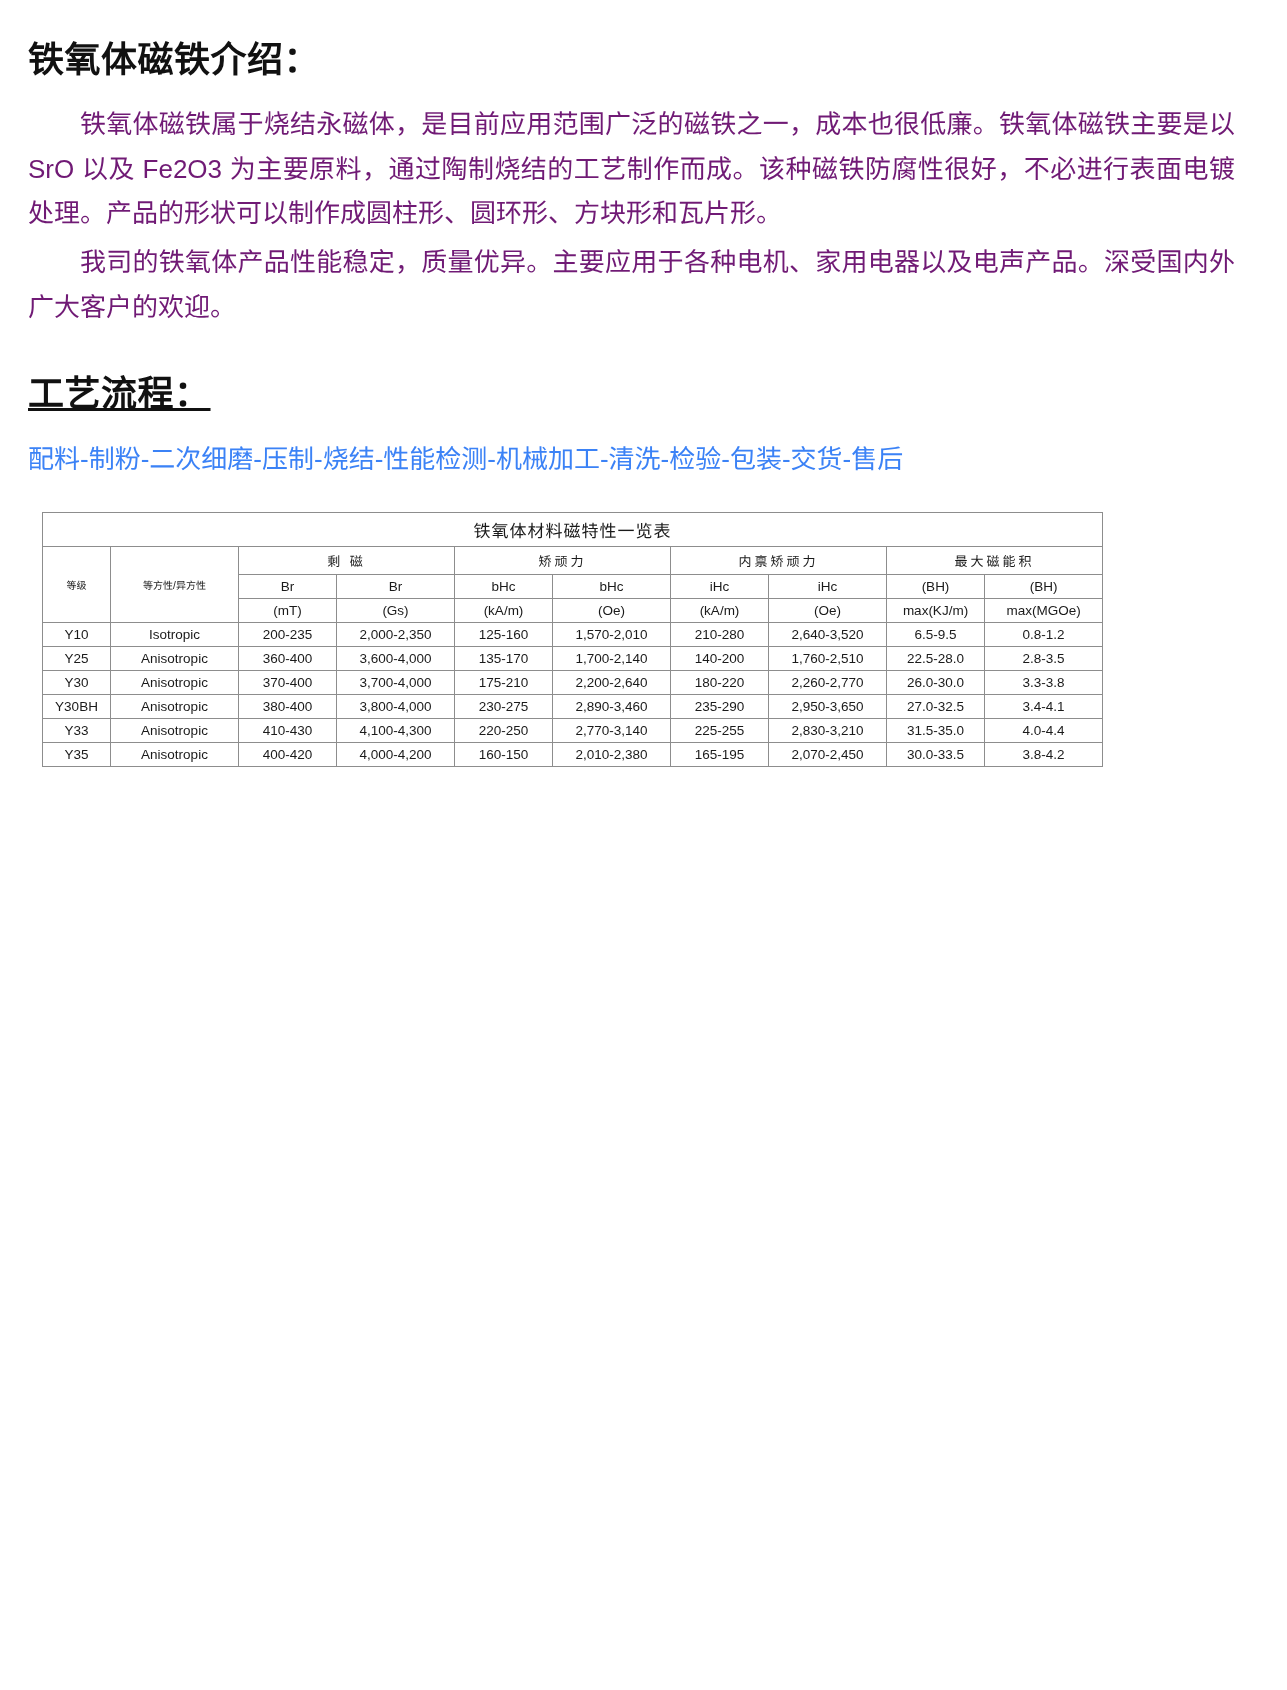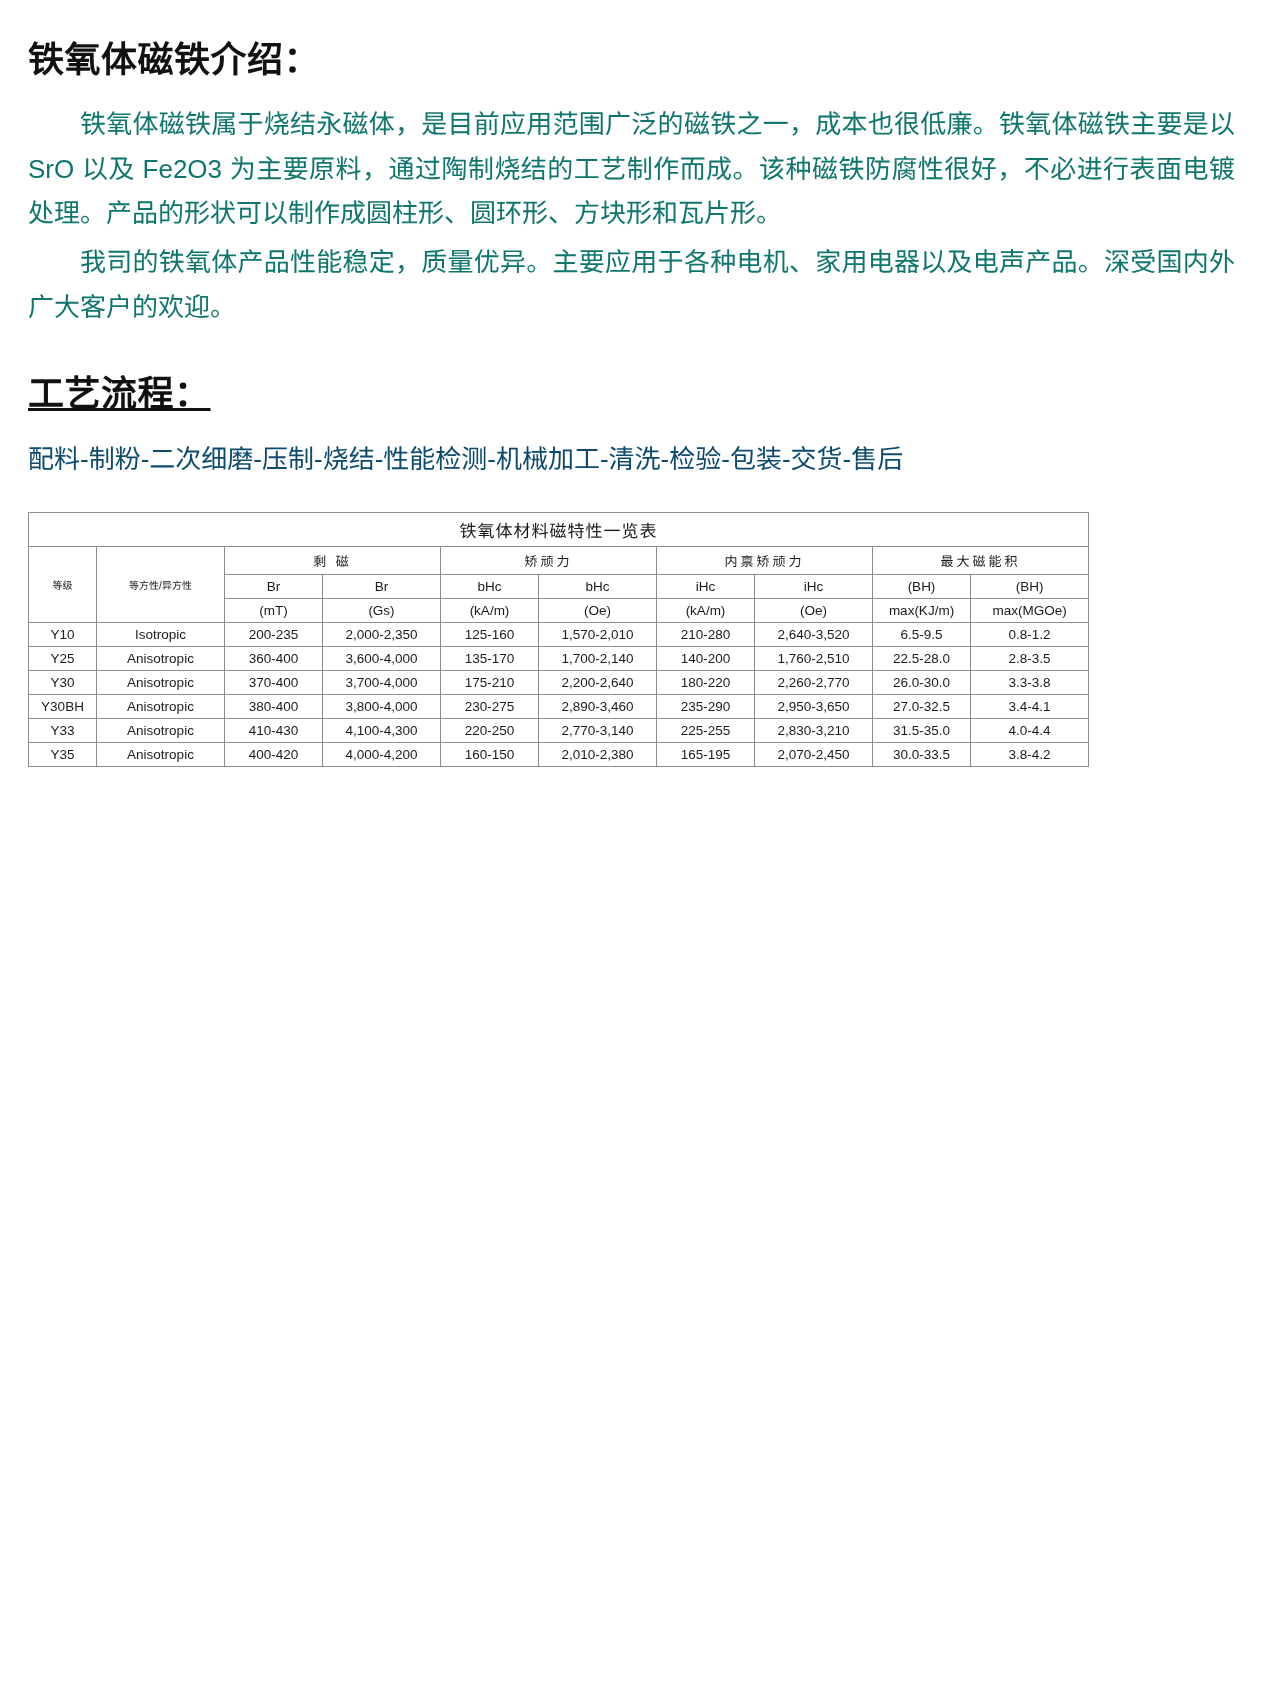--- a/index.html
+++ b/index.html
@@ -23,41 +23,42 @@
   .section-heading {
     font-size: 36px;
     font-weight: bold;
     color: #111111;
     margin: 8px 0 20px 0;
     letter-spacing: 0.5px;
   }
   .body-paragraph {
     font-size: 26px;
     line-height: 1.72;
-    color: #0f766e;
+    color: #701a75;
     text-indent: 2em;
     margin: 0 0 4px 0;
     text-align: justify;
     padding-right: 12px;
   }
   .heading-gap-top {
     margin-top: 34px;
     text-decoration: underline;
   }
   .flow-paragraph {
     font-size: 26px;
     line-height: 1.78;
-    color: #0c4a6e;
+    color: #3b82f6;
     margin: 0 0 6px 0;
     text-align: justify;
     padding-right: 50px;
   }
   
   .table-wrap {
     margin-top: 30px;
+    margin-left: 14px;
     width: 1012px;
   }
   table.spec {
     border-collapse: collapse;
     width: 100%;
     font-size: 14px;
     color: #1a1a1a;
     table-layout: fixed;
   }
   table.spec th, table.spec td {

